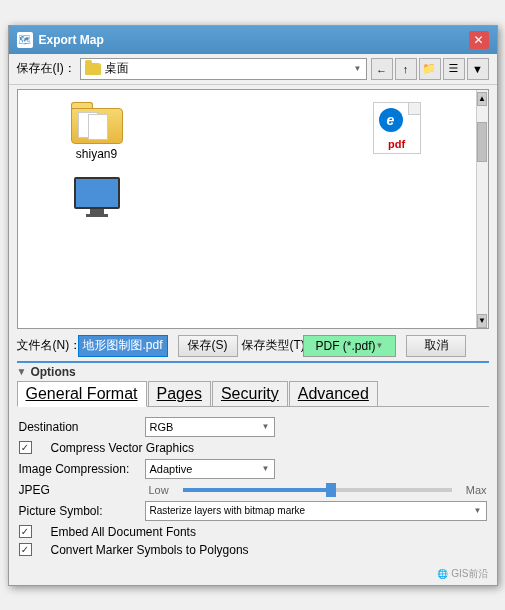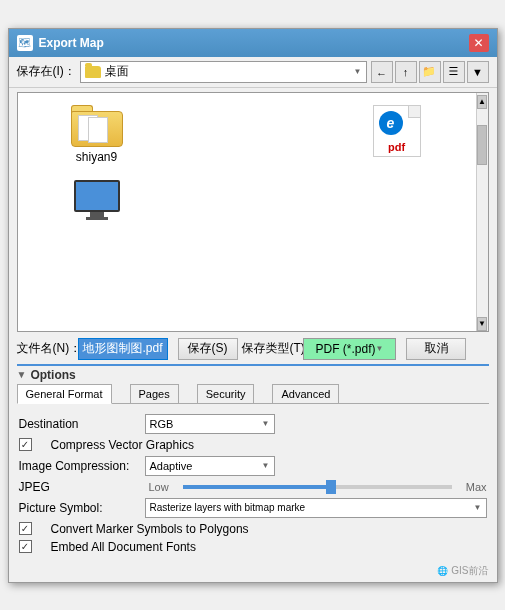--- a/index.html
+++ b/index.html
@@ -296,26 +296,27 @@
       font-weight: bold;
       color: #333;
     }
     .tabs-row {
       display: flex;
       border-bottom: 1px solid #aaa;
       margin-bottom: 6px;
     }
     .tab {
       padding: 3px 8px;
-      font-size: 11px;
+      font-size: 16px;
       border: 1px solid #aaa;
       border-bottom: none;
       background: #f0f0f0;
       cursor: pointer;
-      margin-right: 18px;
+      margin-right: 1px;
+      text-decoration: underline;
     }
     .tab.active {
       background: white;
       border-bottom: 1px solid white;
       margin-bottom: -1px;
     }
     .options-content {
       padding: 4px 2px;
       display: flex;
       flex-direction: column;
@@ -643,26 +644,26 @@
       <div class="option-row">
         <span class="option-label">Picture Symbol:</span>
         <div class="option-combo-wide">
           <span style="font-size:10px;overflow:hidden;white-space:nowrap;">Rasterize layers with bitmap marke</span>
           <span class="combo-arrow">▼</span>
         </div>
       </div>
 
       <div class="checkbox-row">
         <div class="checkbox checked"></div>
-        <span>Convert Marker Symbols to Polygons</span>
+        <span>Embed All Document Fonts</span>
       </div>
 
       <div class="checkbox-row">
         <div class="checkbox checked"></div>
-        <span>Embed All Document Fonts</span>
+        <span>Convert Marker Symbols to Polygons</span>
       </div>
     </div>
   </div>
 
   <div class="watermark">
     <span style="font-size:9px;color:#bbb;">🌐</span>
     <span>GIS前沿</span>
   </div>
 </div>
 

